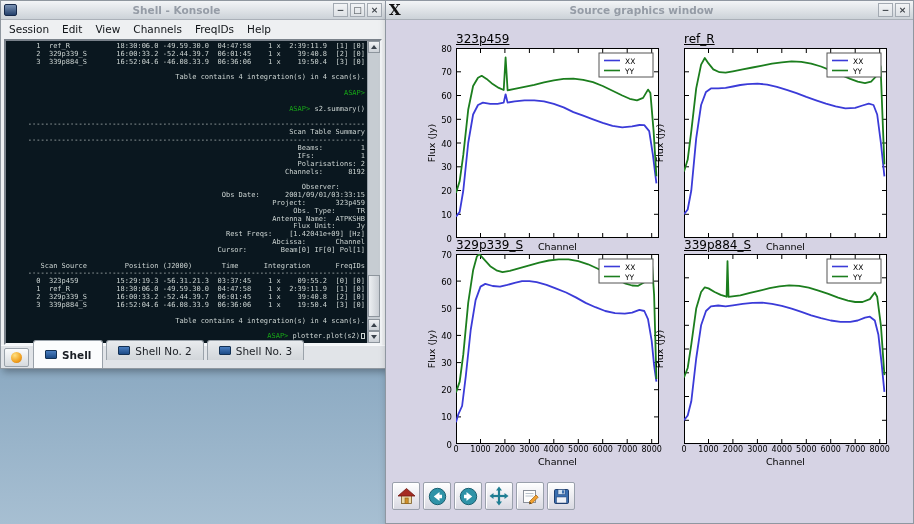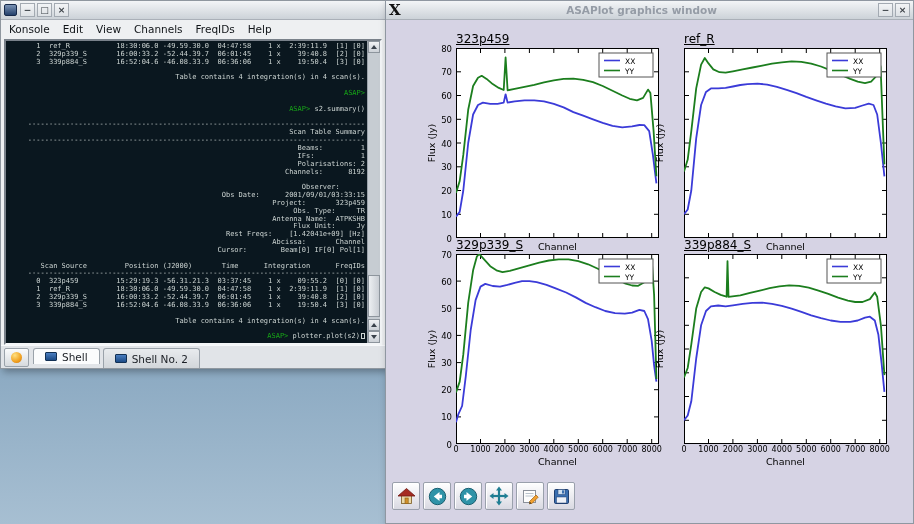--- a/index.html
+++ b/index.html
@@ -49,21 +49,21 @@
   .tabbar { position:absolute; left:0; right:0; bottom:0; height:23px; background:#e1e4e8;
     border-top:1px solid #f7f9fb; display:flex; align-items:flex-end; padding:0 2px; }
   .sess-btn { width:25px; height:19px; margin:0 4px 1px 1px;
     background:linear-gradient(#fafbfc,#d6dade); border:1px solid #9aa2aa; border-radius:2px;
     display:flex; align-items:center; justify-content:center; }
   .sess-ball { width:11px; height:11px; border-radius:50%;
     background:radial-gradient(circle at 35% 30%,#ffe080,#f0a020 60%,#c87010); }
   .tab { height:20px; display:flex; align-items:center; gap:5px; padding:0 11px;
     font-size:10.5px; color:#1a1e24; border:1px solid #9aa2aa; border-bottom:none;
     background:linear-gradient(#e8ebee,#d2d6da); border-radius:3px 3px 0 0; margin-right:3px; }
-  .tab.active { background:#fbfcfd; height:16px; }
+  .tab.active { background:#fbfcfd; height:28px;font-weight:bold; }
   .tabicon { width:12px; height:9px; border-radius:1px; border:1px solid #123054;
     background:linear-gradient(#4a7ec0,#1c4a86); }
 
   
   #plot-win { position:absolute; left:385px; top:0; width:529px; height:524px;
     background:#d6d3e4; border:1px solid #8f97a1; box-shadow:3px 3px 8px rgba(0,0,0,.35); }
   .x-icon { font-size:15px; font-weight:bold; color:#111; width:16px; line-height:15px;
     font-family:"DejaVu Serif", serif; }
   .fig { position:absolute; left:0; top:19px; right:0; bottom:0; background:#d6d3e4; }
   .chart { position:absolute; width:203px; height:190px; }
@@ -87,28 +87,29 @@
     display:flex; align-items:center; justify-content:center; }
 </style>
 </head>
 <body>
 
 <div id="screen">
 
   <div id="term-win">
     <div class="titlebar">
       <span class="k-icon"></span>
+      <span class="tb-title">Shell - Konsole</span>
       <span class="tb-btns">
         <span class="tb-btn">−</span>
         <span class="tb-btn">□</span>
         <span class="tb-btn">×</span>
       </span>
     </div>
     <div class="menubar">
-        <span class="menu-item">Konsole</span>
+        <span class="menu-item">Session</span>
         <span class="menu-item">Edit</span>
         <span class="menu-item">View</span>
         <span class="menu-item">Channels</span>
         <span class="menu-item">FreqIDs</span>
         <span class="menu-item">Help</span>
       </div>
     <div class="term-frame">
       <div class="term-screen"><div class="tline">  1  ref_R           18:30:06.0 -49.59.30.0  04:47:58    1 x  2:39:11.9  [1] [0]</div><div class="tline">  2  329p339_S       16:00:33.2 -52.44.39.7  06:01:45    1 x    39:40.8  [2] [0]</div><div class="tline">  3  339p884_S       16:52:04.6 -46.08.33.9  06:36:06    1 x    19:50.4  [3] [0]</div><div class="tline"></div><div class="tline">Table contains 4 integration(s) in 4 scan(s).</div><div class="tline"></div><div class="tline"><span class="prompt">ASAP&gt;</span></div><div class="tline"></div><div class="tline"><span class="prompt">ASAP&gt;</span> s2.summary()</div><div class="tline"></div><div class="tline">--------------------------------------------------------------------------------</div><div class="tline"> Scan Table Summary</div><div class="tline">--------------------------------------------------------------------------------</div><div class="tline">Beams:         1</div><div class="tline">IFs:           1</div><div class="tline">Polarisations: 2</div><div class="tline">Channels:      8192</div><div class="tline"></div><div class="tline">Observer:      </div><div class="tline">Obs Date:      2001/09/01/03:33:15</div><div class="tline">Project:       323p459</div><div class="tline">Obs. Type:     TR</div><div class="tline">Antenna Name:  ATPKSHB</div><div class="tline">Flux Unit:     Jy</div><div class="tline">Rest Freqs:    [1.42041e+09] [Hz]</div><div class="tline">Abcissa:       Channel</div><div class="tline">Cursor:        Beam[0] IF[0] Pol[1]</div><div class="tline"></div><div class="tline">Scan Source         Position (J2000)       Time      Integration      FreqIDs</div><div class="tline">--------------------------------------------------------------------------------</div><div class="tline">  0  323p459         15:29:19.3 -56.31.21.3  03:37:45    1 x    09:55.2  [0] [0]</div><div class="tline">  1  ref_R           18:30:06.0 -49.59.30.0  04:47:58    1 x  2:39:11.9  [1] [0]</div><div class="tline">  2  329p339_S       16:00:33.2 -52.44.39.7  06:01:45    1 x    39:40.8  [2] [0]</div><div class="tline">  3  339p884_S       16:52:04.6 -46.08.33.9  06:36:06    1 x    19:50.4  [3] [0]</div><div class="tline"></div><div class="tline">Table contains 4 integration(s) in 4 scan(s).</div><div class="tline"></div><div class="tline"><span class="prompt">ASAP&gt;</span> plotter.plot(s2)<span class="cursor"></span></div></div>
       <div class="term-scroll">
         <span class="sb-btn sb-up">
@@ -129,28 +130,32 @@
       </span>
       <span style="display:flex;">
           <div class="tab active">
             <span class="tabicon"></span>
             <span>Shell</span>
           </div>
           <div class="tab">
             <span class="tabicon"></span>
             <span>Shell No. 2</span>
           </div>
+          <div class="tab">
+            <span class="tabicon"></span>
+            <span>Shell No. 3</span>
+          </div>
         </span>
     </div>
   </div>
 
   <div id="plot-win">
     <div class="titlebar">
       <span class="x-icon">X</span>
-      <span class="tb-title">ASAPlot graphics window</span>
+      <span class="tb-title">Source graphics window</span>
       <span class="tb-btns">
         <span class="tb-btn">−</span>
         <span class="tb-btn">×</span>
       </span>
     </div>
 
     <div class="fig">
       <div class="chart p0">
           <svg width="203" height="190">
             <rect x="0.5" y="0.5" width="202" height="189" fill="#ffffff" stroke="#000"></rect>

